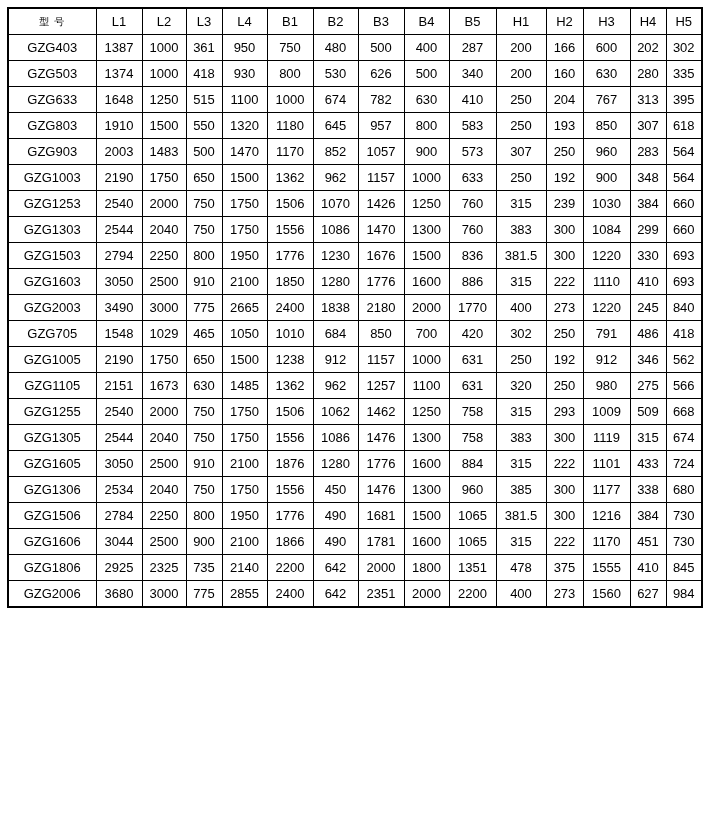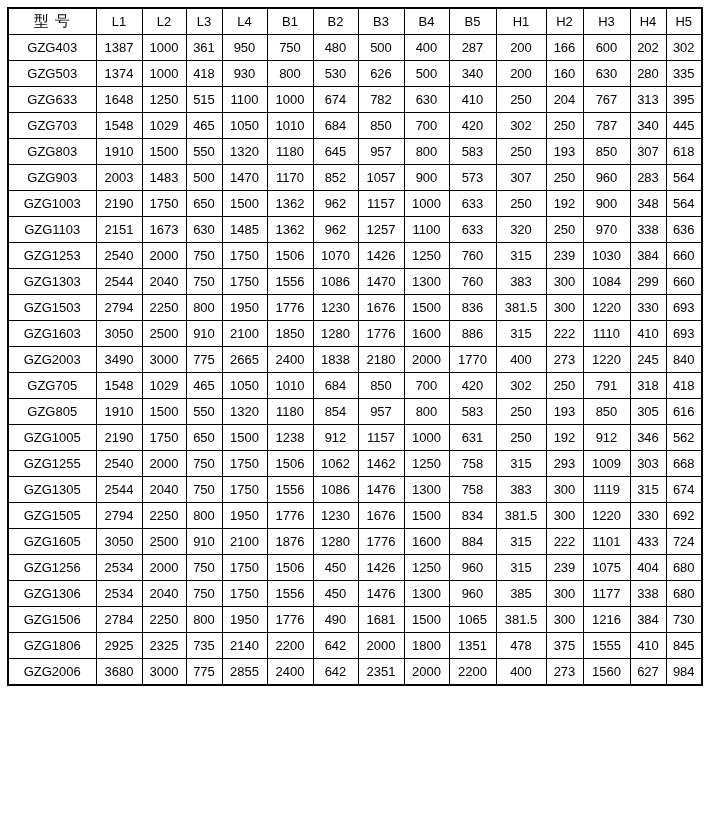--- a/index.html
+++ b/index.html
@@ -30,21 +30,21 @@
     text-align: center;
     vertical-align: middle;
     font-family: "Liberation Sans", "DejaVu Sans", sans-serif;
     font-size: 13px;
     font-weight: normal;
     color: #000000;
     white-space: nowrap;
     overflow: hidden;
   }
   table.spec-table th.model-header {
-    font-size: 15px;
+    font-size: 10px;
     letter-spacing: 1px;
   }
 </style>
 </head>
 <body>
 
 <div class="page">
   <table class="spec-table">
     <colgroup>
       <col style="width:88px">
@@ -128,37 +128,20 @@
           <td>782</td>
           <td>630</td>
           <td>410</td>
           <td>250</td>
           <td>204</td>
           <td>767</td>
           <td>313</td>
           <td>395</td>
         </tr>
         <tr>
-          <td>GZG703</td>
-          <td>1548</td>
-          <td>1029</td>
-          <td>465</td>
-          <td>1050</td>
-          <td>1010</td>
-          <td>684</td>
-          <td>850</td>
-          <td>700</td>
-          <td>420</td>
-          <td>302</td>
-          <td>250</td>
-          <td>787</td>
-          <td>340</td>
-          <td>445</td>
-        </tr>
-        <tr>
           <td>GZG803</td>
           <td>1910</td>
           <td>1500</td>
           <td>550</td>
           <td>1320</td>
           <td>1180</td>
           <td>645</td>
           <td>957</td>
           <td>800</td>
           <td>583</td>
@@ -194,37 +177,20 @@
           <td>1362</td>
           <td>962</td>
           <td>1157</td>
           <td>1000</td>
           <td>633</td>
           <td>250</td>
           <td>192</td>
           <td>900</td>
           <td>348</td>
           <td>564</td>
-        </tr>
-        <tr>
-          <td>GZG1103</td>
-          <td>2151</td>
-          <td>1673</td>
-          <td>630</td>
-          <td>1485</td>
-          <td>1362</td>
-          <td>962</td>
-          <td>1257</td>
-          <td>1100</td>
-          <td>633</td>
-          <td>320</td>
-          <td>250</td>
-          <td>970</td>
-          <td>338</td>
-          <td>636</td>
         </tr>
         <tr>
           <td>GZG1253</td>
           <td>2540</td>
           <td>2000</td>
           <td>750</td>
           <td>1750</td>
           <td>1506</td>
           <td>1070</td>
           <td>1426</td>
@@ -311,141 +277,107 @@
           <td>465</td>
           <td>1050</td>
           <td>1010</td>
           <td>684</td>
           <td>850</td>
           <td>700</td>
           <td>420</td>
           <td>302</td>
           <td>250</td>
           <td>791</td>
-          <td>318</td>
+          <td>486</td>
           <td>418</td>
-        </tr>
-        <tr>
-          <td>GZG805</td>
-          <td>1910</td>
-          <td>1500</td>
-          <td>550</td>
-          <td>1320</td>
-          <td>1180</td>
-          <td>854</td>
-          <td>957</td>
-          <td>800</td>
-          <td>583</td>
-          <td>250</td>
-          <td>193</td>
-          <td>850</td>
-          <td>305</td>
-          <td>616</td>
         </tr>
         <tr>
           <td>GZG1005</td>
           <td>2190</td>
           <td>1750</td>
           <td>650</td>
           <td>1500</td>
           <td>1238</td>
           <td>912</td>
           <td>1157</td>
           <td>1000</td>
           <td>631</td>
           <td>250</td>
           <td>192</td>
           <td>912</td>
           <td>346</td>
           <td>562</td>
         </tr>
         <tr>
+          <td>GZG1105</td>
+          <td>2151</td>
+          <td>1673</td>
+          <td>630</td>
+          <td>1485</td>
+          <td>1362</td>
+          <td>962</td>
+          <td>1257</td>
+          <td>1100</td>
+          <td>631</td>
+          <td>320</td>
+          <td>250</td>
+          <td>980</td>
+          <td>275</td>
+          <td>566</td>
+        </tr>
+        <tr>
           <td>GZG1255</td>
           <td>2540</td>
           <td>2000</td>
           <td>750</td>
           <td>1750</td>
           <td>1506</td>
           <td>1062</td>
           <td>1462</td>
           <td>1250</td>
           <td>758</td>
           <td>315</td>
           <td>293</td>
           <td>1009</td>
-          <td>303</td>
+          <td>509</td>
           <td>668</td>
         </tr>
         <tr>
           <td>GZG1305</td>
           <td>2544</td>
           <td>2040</td>
           <td>750</td>
           <td>1750</td>
           <td>1556</td>
           <td>1086</td>
           <td>1476</td>
           <td>1300</td>
           <td>758</td>
           <td>383</td>
           <td>300</td>
           <td>1119</td>
           <td>315</td>
           <td>674</td>
-        </tr>
-        <tr>
-          <td>GZG1505</td>
-          <td>2794</td>
-          <td>2250</td>
-          <td>800</td>
-          <td>1950</td>
-          <td>1776</td>
-          <td>1230</td>
-          <td>1676</td>
-          <td>1500</td>
-          <td>834</td>
-          <td>381.5</td>
-          <td>300</td>
-          <td>1220</td>
-          <td>330</td>
-          <td>692</td>
         </tr>
         <tr>
           <td>GZG1605</td>
           <td>3050</td>
           <td>2500</td>
           <td>910</td>
           <td>2100</td>
           <td>1876</td>
           <td>1280</td>
           <td>1776</td>
           <td>1600</td>
           <td>884</td>
           <td>315</td>
           <td>222</td>
           <td>1101</td>
           <td>433</td>
           <td>724</td>
-        </tr>
-        <tr>
-          <td>GZG1256</td>
-          <td>2534</td>
-          <td>2000</td>
-          <td>750</td>
-          <td>1750</td>
-          <td>1506</td>
-          <td>450</td>
-          <td>1426</td>
-          <td>1250</td>
-          <td>960</td>
-          <td>315</td>
-          <td>239</td>
-          <td>1075</td>
-          <td>404</td>
-          <td>680</td>
         </tr>
         <tr>
           <td>GZG1306</td>
           <td>2534</td>
           <td>2040</td>
           <td>750</td>
           <td>1750</td>
           <td>1556</td>
           <td>450</td>
           <td>1476</td>
@@ -468,20 +400,37 @@
           <td>1681</td>
           <td>1500</td>
           <td>1065</td>
           <td>381.5</td>
           <td>300</td>
           <td>1216</td>
           <td>384</td>
           <td>730</td>
         </tr>
         <tr>
+          <td>GZG1606</td>
+          <td>3044</td>
+          <td>2500</td>
+          <td>900</td>
+          <td>2100</td>
+          <td>1866</td>
+          <td>490</td>
+          <td>1781</td>
+          <td>1600</td>
+          <td>1065</td>
+          <td>315</td>
+          <td>222</td>
+          <td>1170</td>
+          <td>451</td>
+          <td>730</td>
+        </tr>
+        <tr>
           <td>GZG1806</td>
           <td>2925</td>
           <td>2325</td>
           <td>735</td>
           <td>2140</td>
           <td>2200</td>
           <td>642</td>
           <td>2000</td>
           <td>1800</td>
           <td>1351</td>

